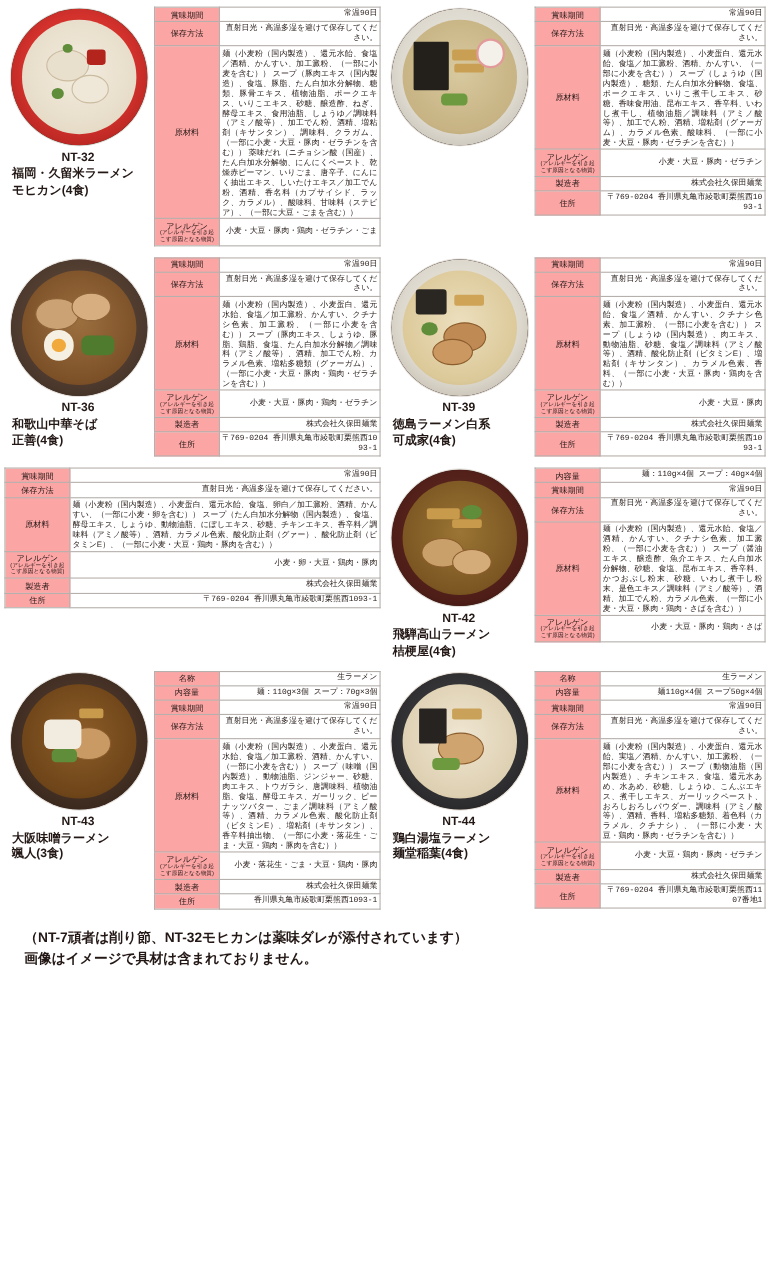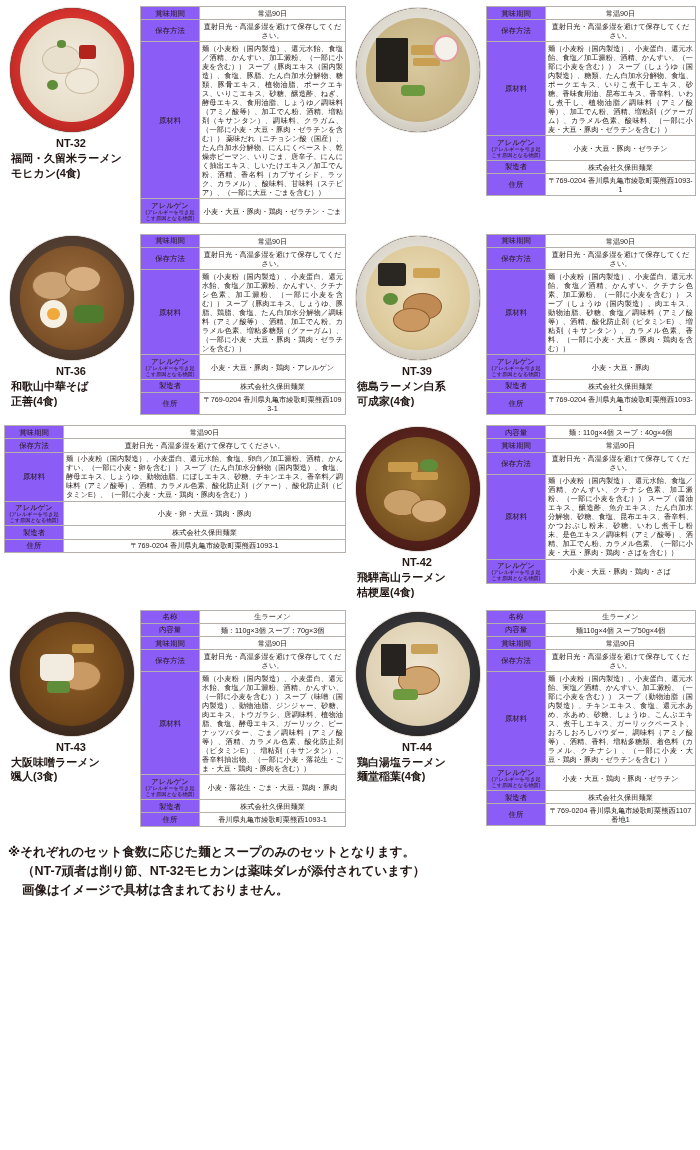--- a/index.html
+++ b/index.html
@@ -31,25 +31,25 @@
     border-collapse:collapse;width:100%;table-layout:fixed;
     font-size:7.2px;line-height:1.25;color:#231815;
   }
   table.spec td{
     border:1px solid #b5b0ac;
     padding:1.5px 2px;
     vertical-align:middle;
     word-break:break-all;
   }
   table.spec td.k{
-    width:54px;text-align:center;background:#8b5cf6;
+    width:54px;text-align:center;background:#fca5a5;
     font-size:7.4px;
   }
   table.spec td.k small{display:block;font-size:5.2px;line-height:1.1;}
-  table.spec td.v{text-align:center;}
+  table.spec td.v{text-align:right;font-family:Liberation Mono, monospace;}
   table.spec td.vj{text-align:justify;text-justify:inter-character;margin-top:32px;}
 
   
   .bowl{position:absolute;inset:0;border-radius:50%;}
   .broth{position:absolute;left:8%;top:8%;width:84%;height:84%;border-radius:50%;}
   .nori{position:absolute;border-radius:1px;}
   .chashu{position:absolute;border-radius:50%;}
   .menma{position:absolute;border-radius:2px;}
   .negi{position:absolute;border-radius:50%;}
   .egg{position:absolute;border-radius:50%;}
@@ -191,21 +191,21 @@
                 <td class="k">保存方法</td>
                 <td class="v">直射日光・高温多湿を避けて保存してください。</td>
               </tr>
           <tr>
                 <td class="k">原材料</td>
                 <td class="vj">麺（小麦粉（国内製造）、小麦蛋白、還元水飴、食塩／加工澱粉、かんすい、クチナシ色素、加工澱粉、（一部に小麦を含む））
 スープ（豚肉エキス、しょうゆ、豚脂、鶏脂、食塩、たん白加水分解物／調味料（アミノ酸等）、酒精、加工でん粉、カラメル色素、増粘多糖類（グァーガム）、（一部に小麦・大豆・豚肉・鶏肉・ゼラチンを含む））</td>
               </tr>
           <tr>
                 <td class="k"><span>アレルゲン</span><small>(アレルギーを引き起こす原因となる物質)</small></td>
-                <td class="v">小麦・大豆・豚肉・鶏肉・アレルゲン</td>
+                <td class="v">小麦・大豆・豚肉・鶏肉・ゼラチン</td>
               </tr>
           <tr>
                 <td class="k">製造者</td>
                 <td class="v">株式会社久保田麺業</td>
               </tr>
           <tr>
                 <td class="k">住所</td>
                 <td class="v">〒769-0204
 香川県丸亀市綾歌町栗熊西1093-1</td>
               </tr>
@@ -467,18 +467,17 @@
                 <td class="v">〒769-0204
 香川県丸亀市綾歌町栗熊西1107番地1</td>
               </tr>
         </tbody>
           </table>
       </div>
     </div>
   </div>
 
   <div class="footnote">
-    <div>※それぞれのセット食数に応じた麺とスープのみのセットとなります。</div>
     <div class="indent">（NT-7頑者は削り節、NT-32モヒカンは薬味ダレが添付されています）</div>
     <div class="indent">画像はイメージで具材は含まれておりません。</div>
   </div>
 
 </div>
 
 </body></html>

